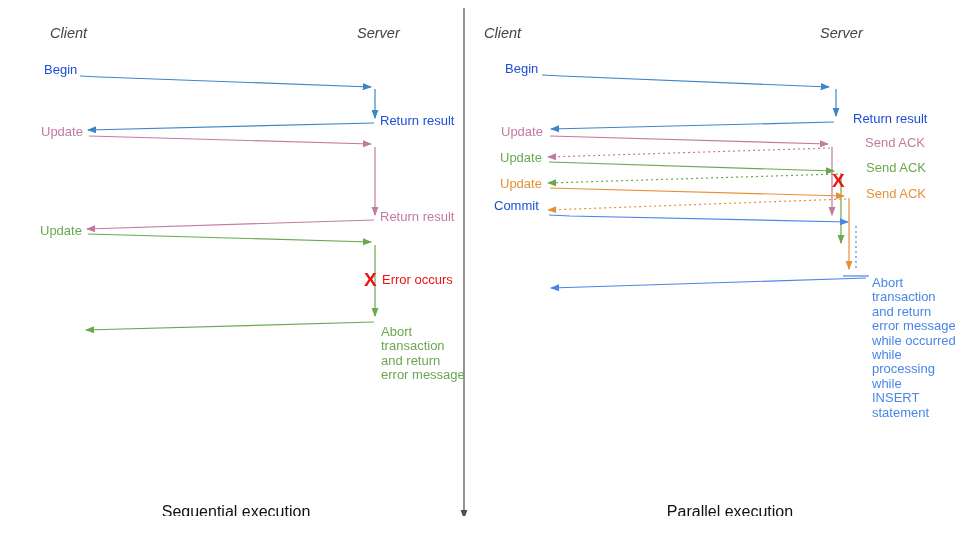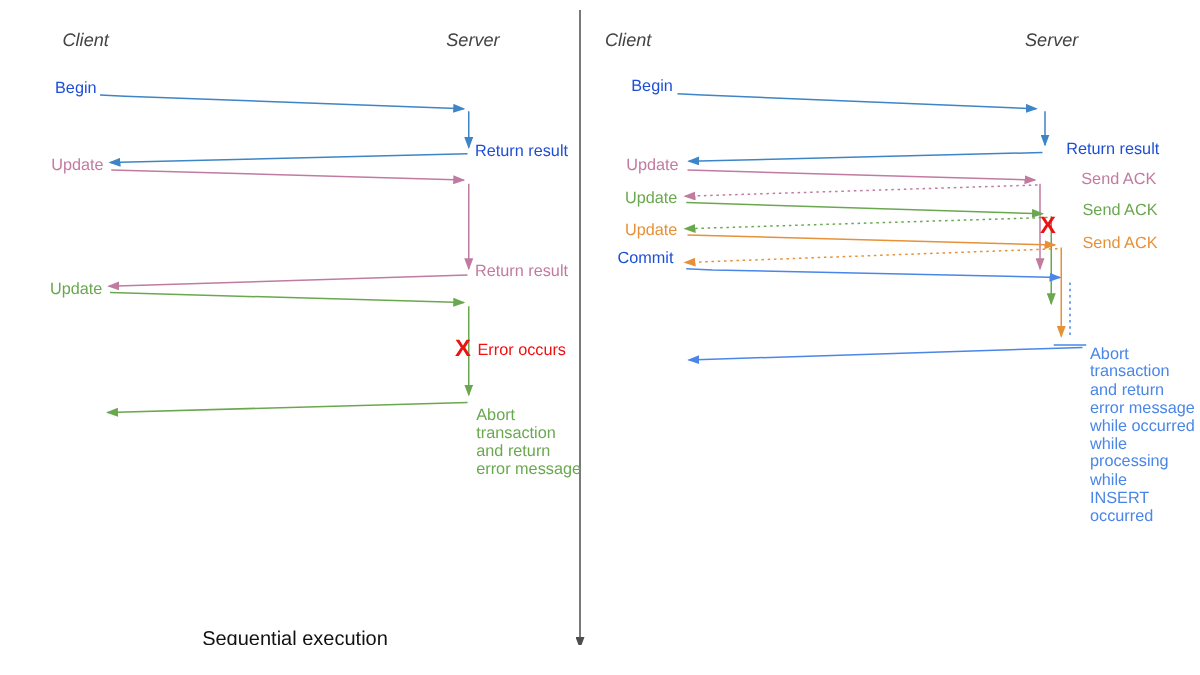--- a/index.html
+++ b/index.html
@@ -123,19 +123,20 @@
   <div class="abort lblue" style="left:872px;top:264px;">
     <div>Abort</div>
     <div>transaction</div>
     <div>and return</div>
     <div>error message</div>
     <div>while occurred</div>
     <div>while</div>
     <div>processing</div>
     <div>while</div>
     <div>INSERT</div>
-    <div>occurred</div>
+    <div>statement</div>
   </div>
 
+  <div class="ptitle" style="left:580px;">Parallel execution</div>
 
   <div class="time">Time</div>
 
 </div>
 
 </body></html>

